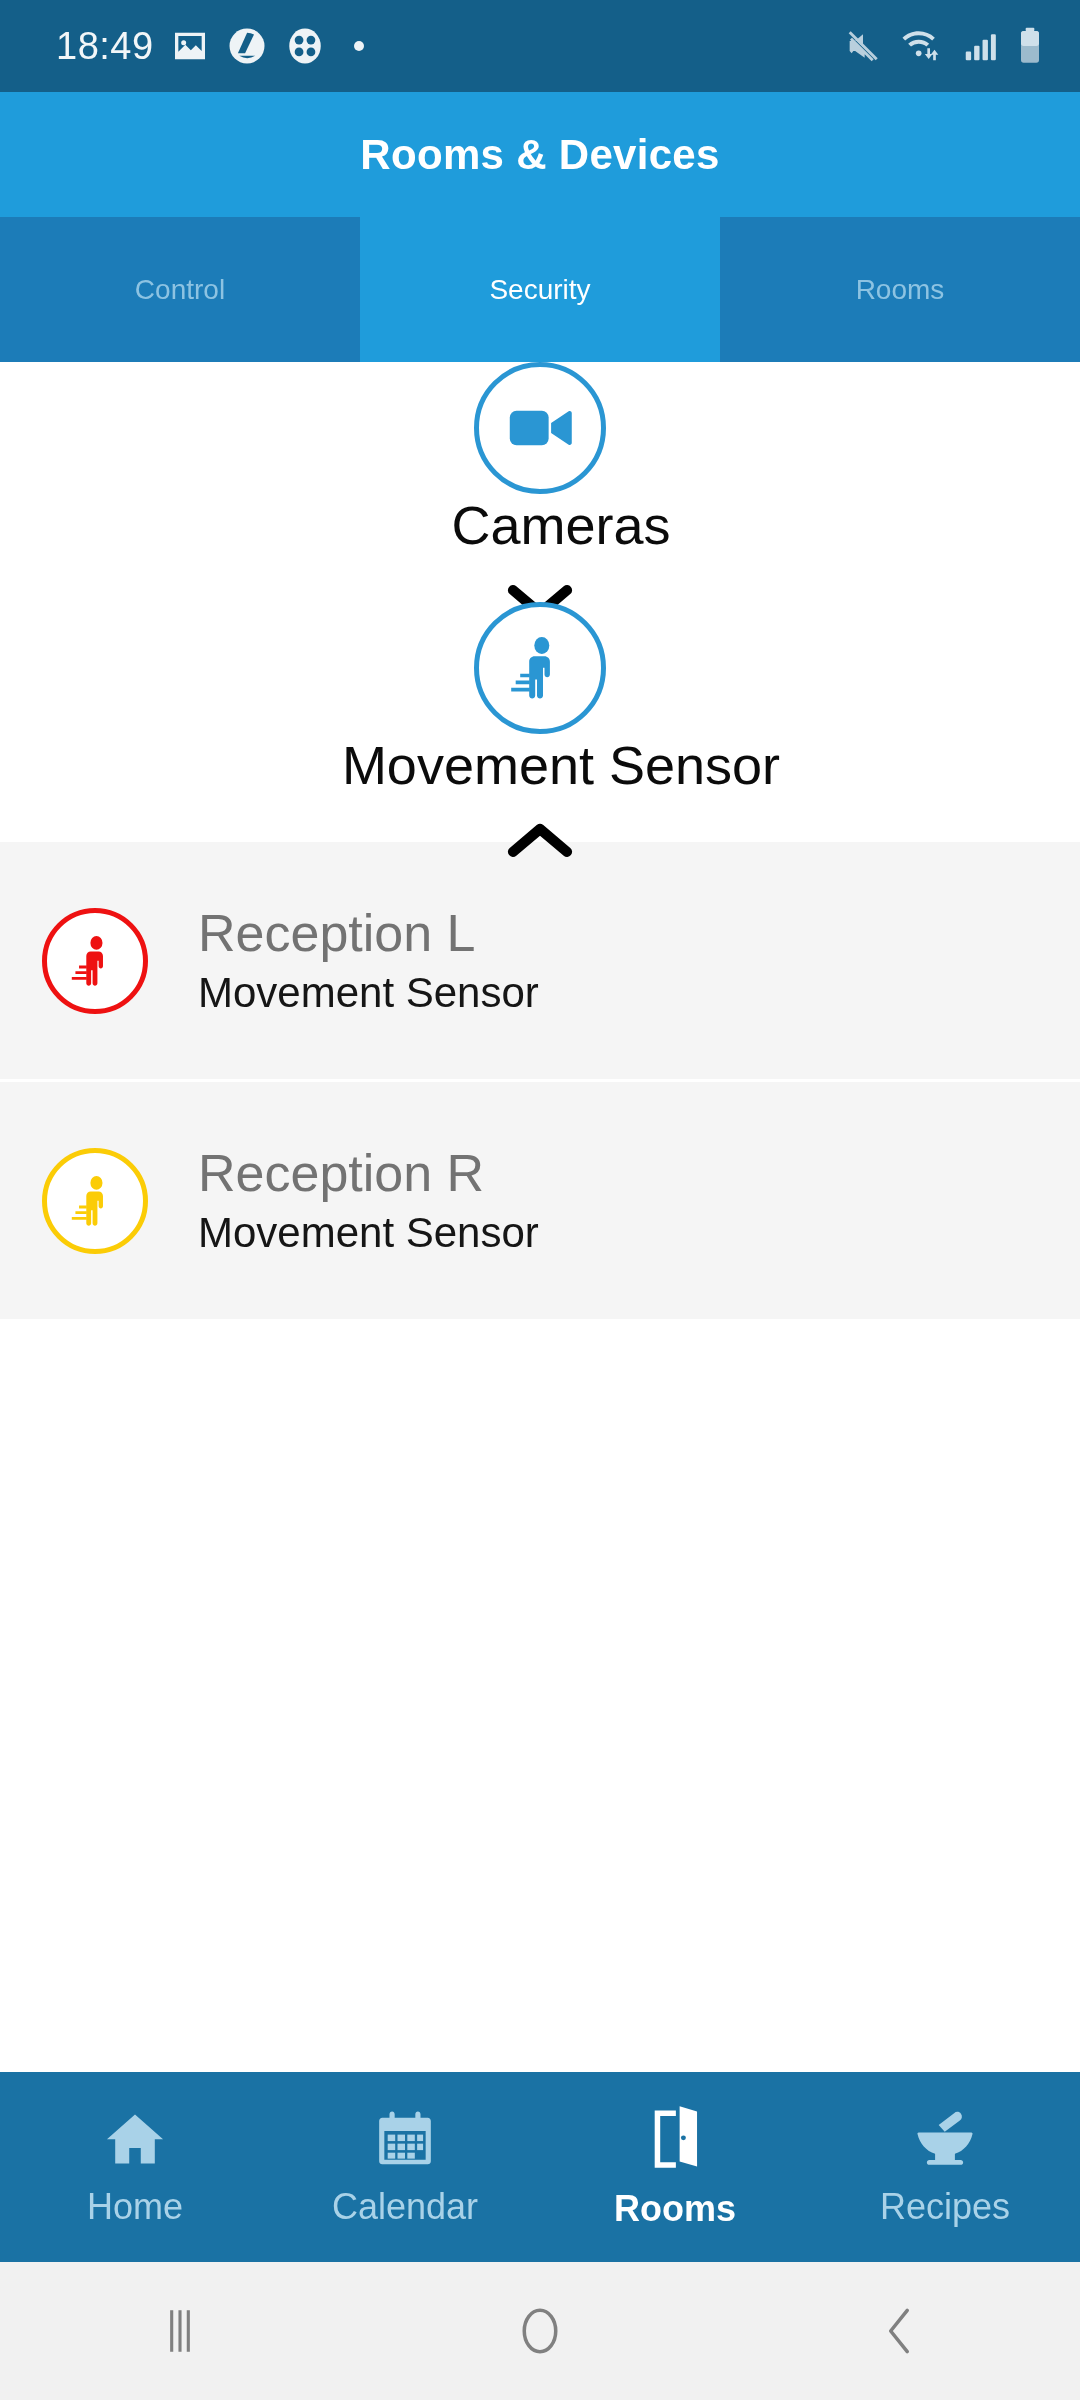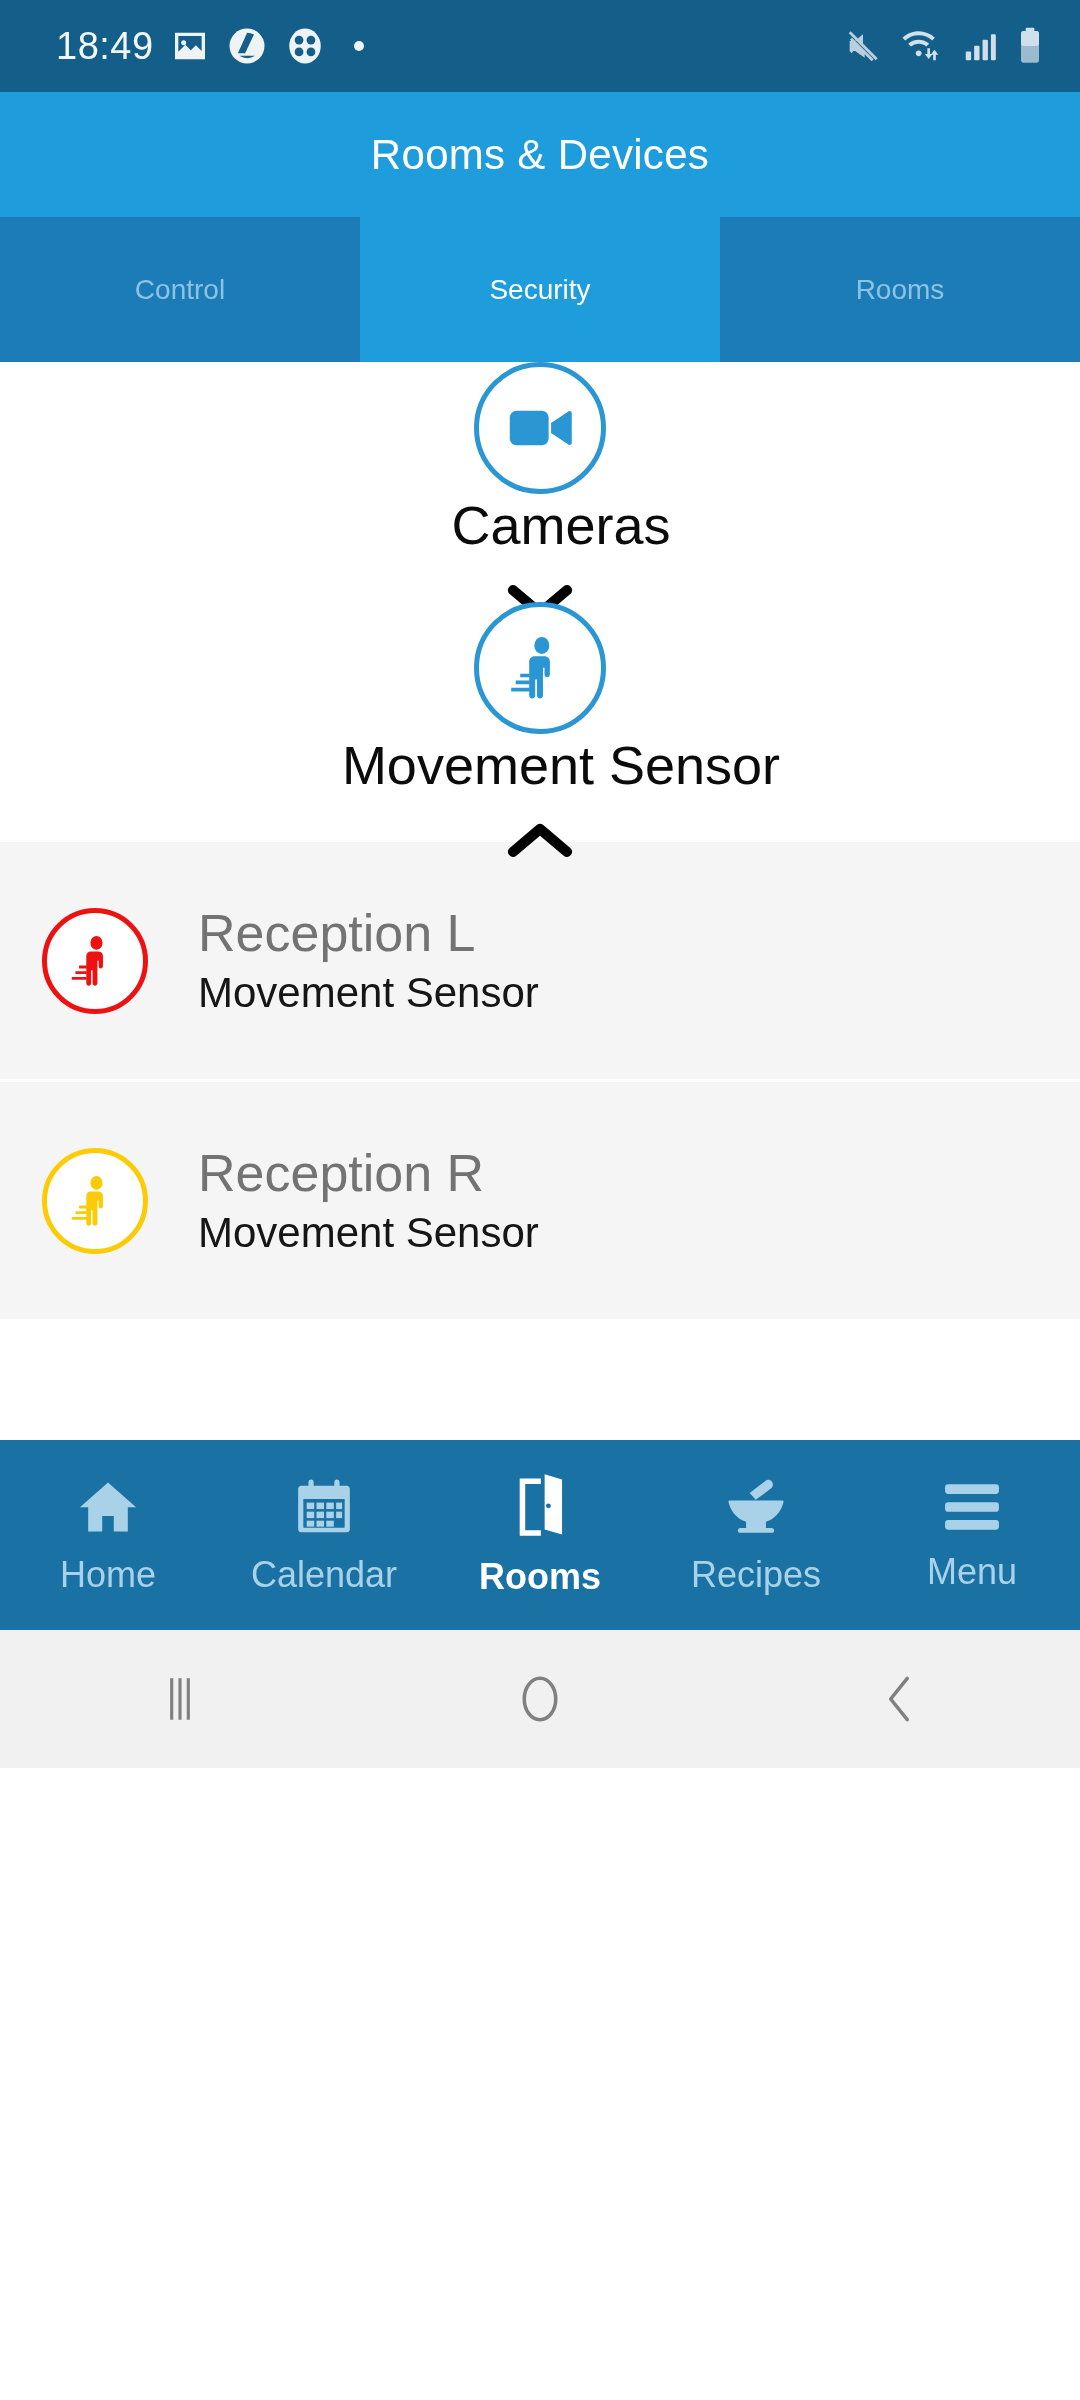--- a/index.html
+++ b/index.html
@@ -2,40 +2,40 @@
 <html><head>
 <meta charset="utf-8">
 <style>
   * { margin:0; padding:0; box-sizing:border-box; }
   html, body {
     width:1080px; height:2400px;
     font-family:"Liberation Sans", sans-serif;
     background:#ffffff;
     overflow:hidden;
   }
-  .phone { width:1080px; height:1768px; display:flex; flex-direction:column; position:relative; }
+  .phone { width:1080px; height:2400px; display:flex; flex-direction:column; position:relative; }
 
   
   .statusbar {
     height:92px; background:#145f89; flex:0 0 92px;
     display:flex; align-items:center; justify-content:space-between;
     padding:0 36px 0 56px;
   }
   .sb-left { display:flex; align-items:center; gap:16px; }
   .sb-time { color:#f2f6f8; font-size:38px; font-weight:400; letter-spacing:0.5px; }
   .sb-right { display:flex; align-items:center; gap:17px; }
   .sb-ico { display:block; }
   .sb-dot { width:10px; height:10px; border-radius:50%; background:#eef3f6; display:inline-block; margin-left:12px; }
 
   
   .appbar {
     flex:0 0 125px; background:#1f9cdb;
     display:flex; align-items:center; justify-content:center;
   }
-  .appbar-title { color:#ffffff; font-size:42px; font-weight:normal; letter-spacing:0.3px; }
+  .appbar-title { color:#ffffff; font-size:42px; font-weight:bold; letter-spacing:0.3px; }
 
   
   .tabs { flex:0 0 145px; display:flex; }
   .tab {
     flex:1; display:flex; align-items:center; justify-content:center;
     background:#1c7cb8; color:#8dc3e2; font-size:28px; font-weight:400;text-align:right;
   }
   .tab.active { background:#1f9cdb; color:#ffffff; font-weight:normal; }
 
   
@@ -255,28 +255,20 @@
     </div>
 
     <div class="navitem">
       <svg width="66" height="66" viewBox="0 0 24 24" fill="#a9d2e8">
         <path d="M15.3 2.6c.8-.7 1.9-.6 2.5.2.6.8.4 1.9-.4 2.5L11.9 9.4 9.7 6.9l5.6-4.3z"></path>
         <path d="M2.4 9.6h19.2c.3 0 .5.3.4.6-.8 3.5-3.2 6.2-6.4 7.2v2.2h2.1c.5 0 .9.4.9.9s-.4.9-.9.9H6.3c-.5 0-.9-.4-.9-.9s.4-.9.9-.9h2.1v-2.2C5.2 16.4 2.8 13.7 2 10.2c-.1-.3.1-.6.4-.6z"></path>
       </svg>
       <span class="navlabel">Recipes</span>
     </div>
 
-    <div class="navitem">
-      <svg width="68" height="60" viewBox="0 0 24 20" fill="#a9d2e8">
-        <rect x="2.5" y="2" width="19" height="3.4" rx="1.1"></rect>
-        <rect x="2.5" y="8.3" width="19" height="3.4" rx="1.1"></rect>
-        <rect x="2.5" y="14.6" width="19" height="3.4" rx="1.1"></rect>
-      </svg>
-      <span class="navlabel">Menu</span>
-    </div>
   </div>
 
   <div class="androidnav">
     <div class="androidbtn">
       <svg width="50" height="54" viewBox="0 0 24 26" fill="none" stroke="#808080" stroke-width="1.5">
         <line x1="8" y1="3" x2="8" y2="23"></line>
         <line x1="12" y1="3" x2="12" y2="23"></line>
         <line x1="16" y1="3" x2="16" y2="23"></line>
       </svg>
     </div>

